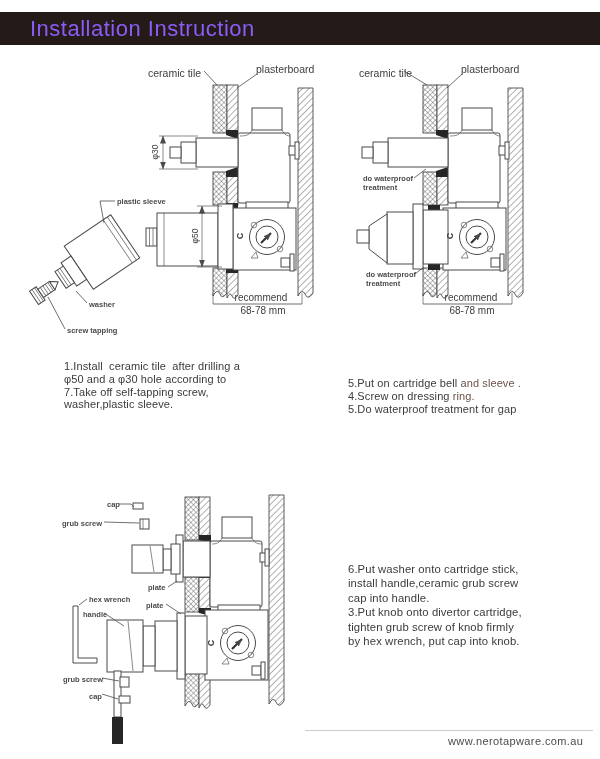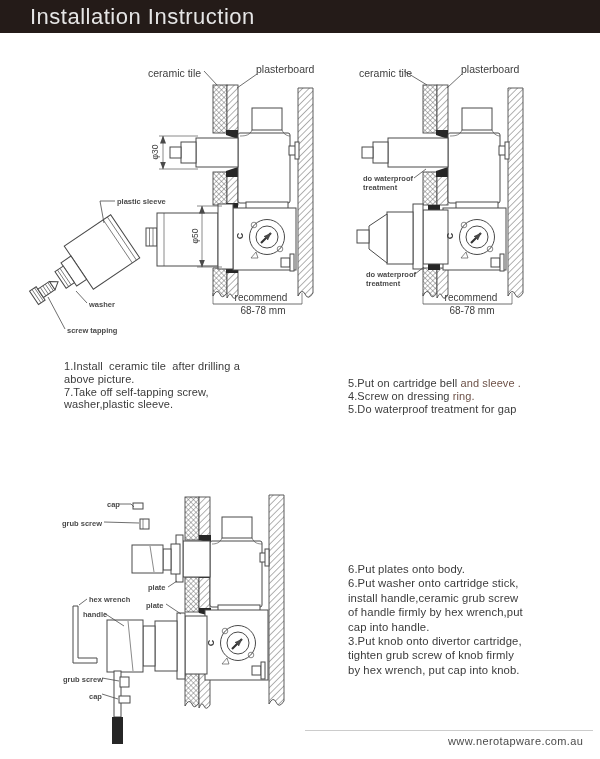--- a/index.html
+++ b/index.html
@@ -1,19 +1,19 @@
 <!DOCTYPE html>
 <html><head>
 <meta charset="utf-8">
 <style>
   html,body{margin:0;padding:0}
   body{width:600px;height:759px;position:relative;background:#fff;overflow:hidden;
        font-family:"Liberation Sans",sans-serif}
-  .topbar{position:absolute;left:0;top:0;width:600px;height:33px;background:#241b18;
-          color:#e5e5e5;font-size:22px;line-height:33px;padding-left:30px;box-sizing:border-box;
+  .topbar{position:absolute;left:0;top:12px;width:600px;height:33px;background:#241b18;
+          color:#8b5cf6;font-size:22px;line-height:33px;padding-left:30px;box-sizing:border-box;
           letter-spacing:.5px}
   svg.canvas{position:absolute;left:0;top:0}
   .steps{position:absolute;color:#3b3b3b;font-size:11px;letter-spacing:.1px}
   #s12{left:64px;top:360px;width:255px;line-height:12.8px}
   #s35{left:348px;top:377px;width:250px;line-height:12.8px}
   #s68{left:348px;top:562px;width:245px;line-height:14.4px;font-size:11.3px}
   .sl{white-space:pre-wrap}
   .acc{color:#6d5147}
   .footline{position:absolute;left:305px;top:730px;width:288px;height:1px;background:#ccc}
   .footurl{position:absolute;left:448px;top:735px;font-size:11px;color:#4a4a4a;letter-spacing:.4px}
@@ -309,36 +309,34 @@
     <text class="lblS" x="83" y="617">handle</text>
     <path class="ldr" d="M102,678 L119,681"></path>
     <text class="lblS" x="63" y="682">grub screw</text>
     <path class="ldr" d="M102,694 L118,699"></path>
     <text class="lblS" x="89" y="699">cap</text>
   </g>
 </svg>
 
 <div class="steps" id="s12">
   <div class="sl">1.Install  ceramic tile  after drilling a</div>
-  <div class="sl">above picture.</div>
+  <div class="sl">φ50 and a φ30 hole according to</div>
   <div class="sl">7.Take off self-tapping screw,</div>
   <div class="sl">washer,plastic sleeve.</div>
 </div>
 
 <div class="steps" id="s35">
   <div class="sl"><span>5.Put on cartridge bell </span><span class="acc">and sleeve .</span></div>
   <div class="sl"><span>4.Screw on dressing </span><span class="acc">ring.</span></div>
   <div class="sl">5.Do waterproof treatment for gap</div>
 </div>
 
 <div class="steps" id="s68">
-  <div class="sl">6.Put plates onto body.</div>
   <div class="sl">6.Put washer onto cartridge stick,</div>
   <div class="sl">install handle,ceramic grub screw</div>
-  <div class="sl">of handle firmly by hex wrench,put</div>
   <div class="sl">cap into handle.</div>
   <div class="sl">3.Put knob onto divertor cartridge,</div>
   <div class="sl">tighten grub screw of knob firmly</div>
   <div class="sl">by hex wrench, put cap into knob.</div>
 </div>
 
 <div class="footline"></div>
 <div class="footurl">www.nerotapware.com.au</div>
 
 </body></html>

